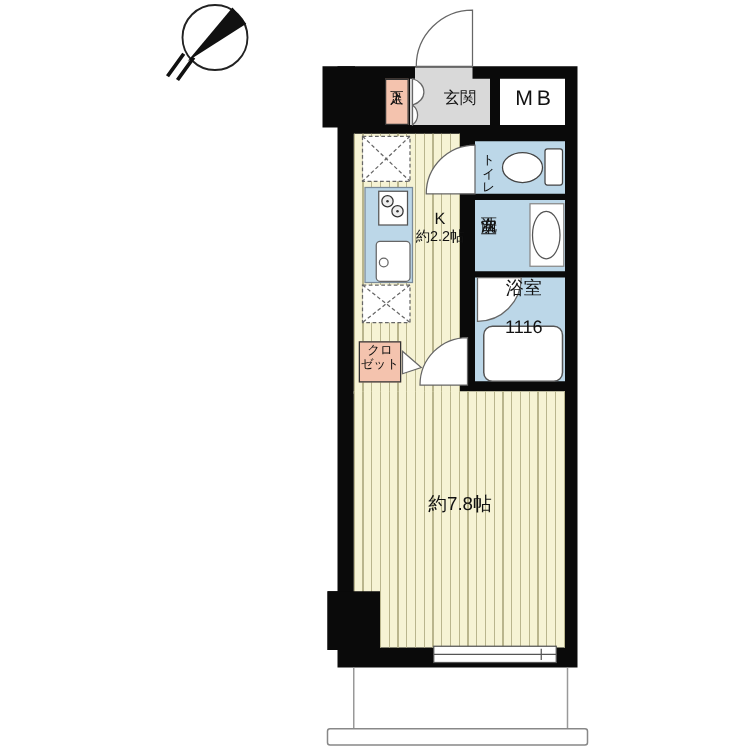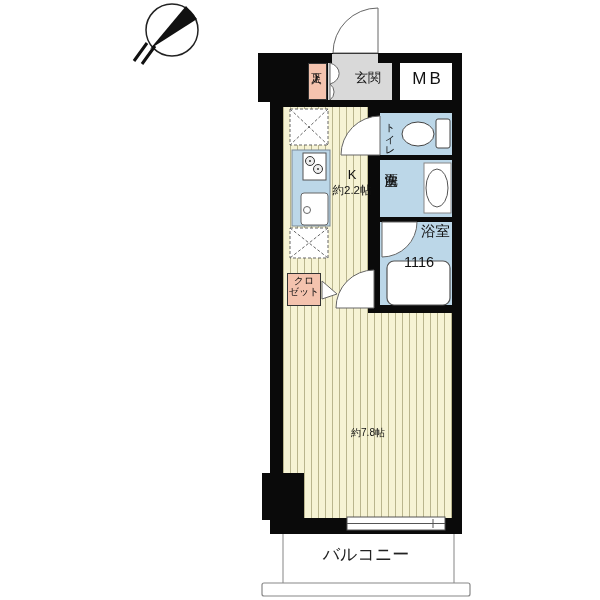--- a/index.html
+++ b/index.html
@@ -112,24 +112,23 @@
       <line x1="454" y1="534" x2="454" y2="583" stroke="#999" stroke-width="1.2"></line>
       <rect x="262" y="583" width="208" height="13" rx="2" fill="#ffffff" stroke="#888" stroke-width="1.2"></rect>
     </g>
   </svg>
 
   <div class="label" style="left:344px;top:71px;width:48px;font-size:13px;">玄関</div>
   <div class="label v" style="left:311px;top:65px;font-size:10.5px;">下足入</div>
   <div class="label" style="left:400px;top:70px;width:56px;font-size:17px;letter-spacing:3px;">MB</div>
   <div class="label v" style="left:384px;top:116px;font-size:10px;">トイレ</div>
   <div class="label v" style="left:384px;top:163px;font-size:13px;">洗面室</div>
-  <div class="label" style="left:388px;top:224px;width:62px;font-size:14.5px;text-align:right;">浴室</div>
+  <div class="label" style="left:388px;top:224px;width:62px;font-size:14.5px;">浴室</div>
   <div class="label" style="left:388px;top:255px;width:62px;font-size:14.5px;">1116</div>
   <div class="label" style="left:330px;top:168px;width:44px;font-size:13px;">K</div>
   <div class="label" style="left:322px;top:184px;width:60px;font-size:11.5px;">約2.2帖</div>
   <div class="label" style="left:287px;top:276px;width:34px;font-size:10px;">
     <span style="display:block;">クロ</span>
     <span style="display:block;">ゼット</span>
   </div>
-  <div class="label" style="left:303px;top:428px;width:130px;font-size:10px;">約7.8帖</div>
-  <div class="label" style="left:281px;top:546px;width:170px;font-size:17px;color:#222;">バルコニー</div>
+  <div class="label" style="left:303px;top:396px;width:130px;font-size:15px;">約7.8帖</div>
 
 </div>
 
 </body></html>

